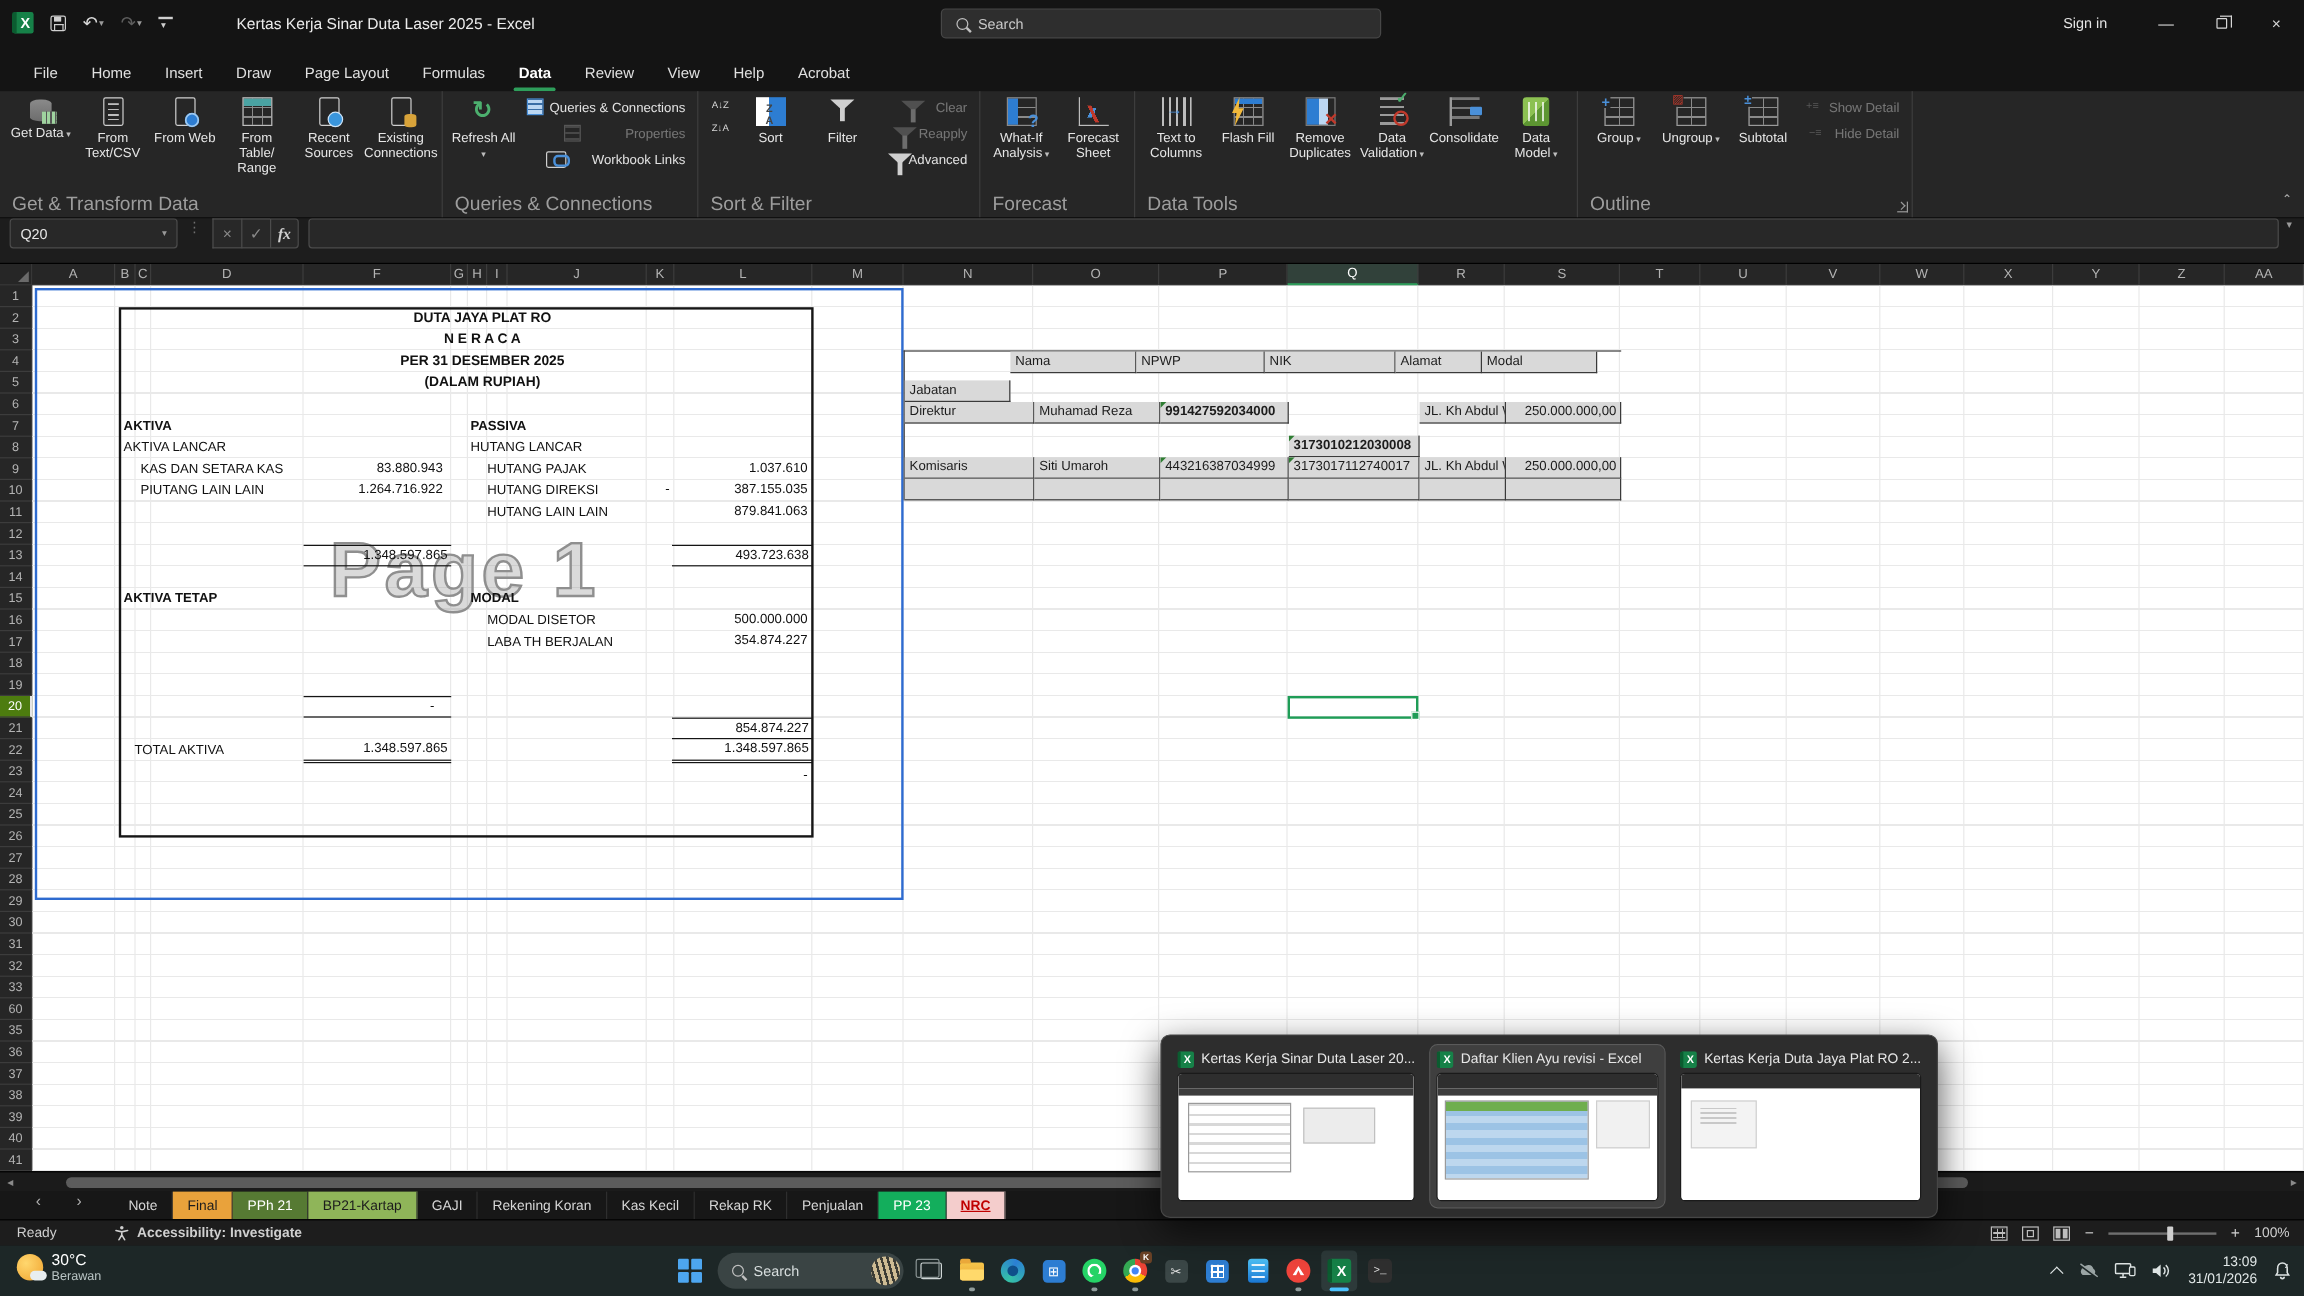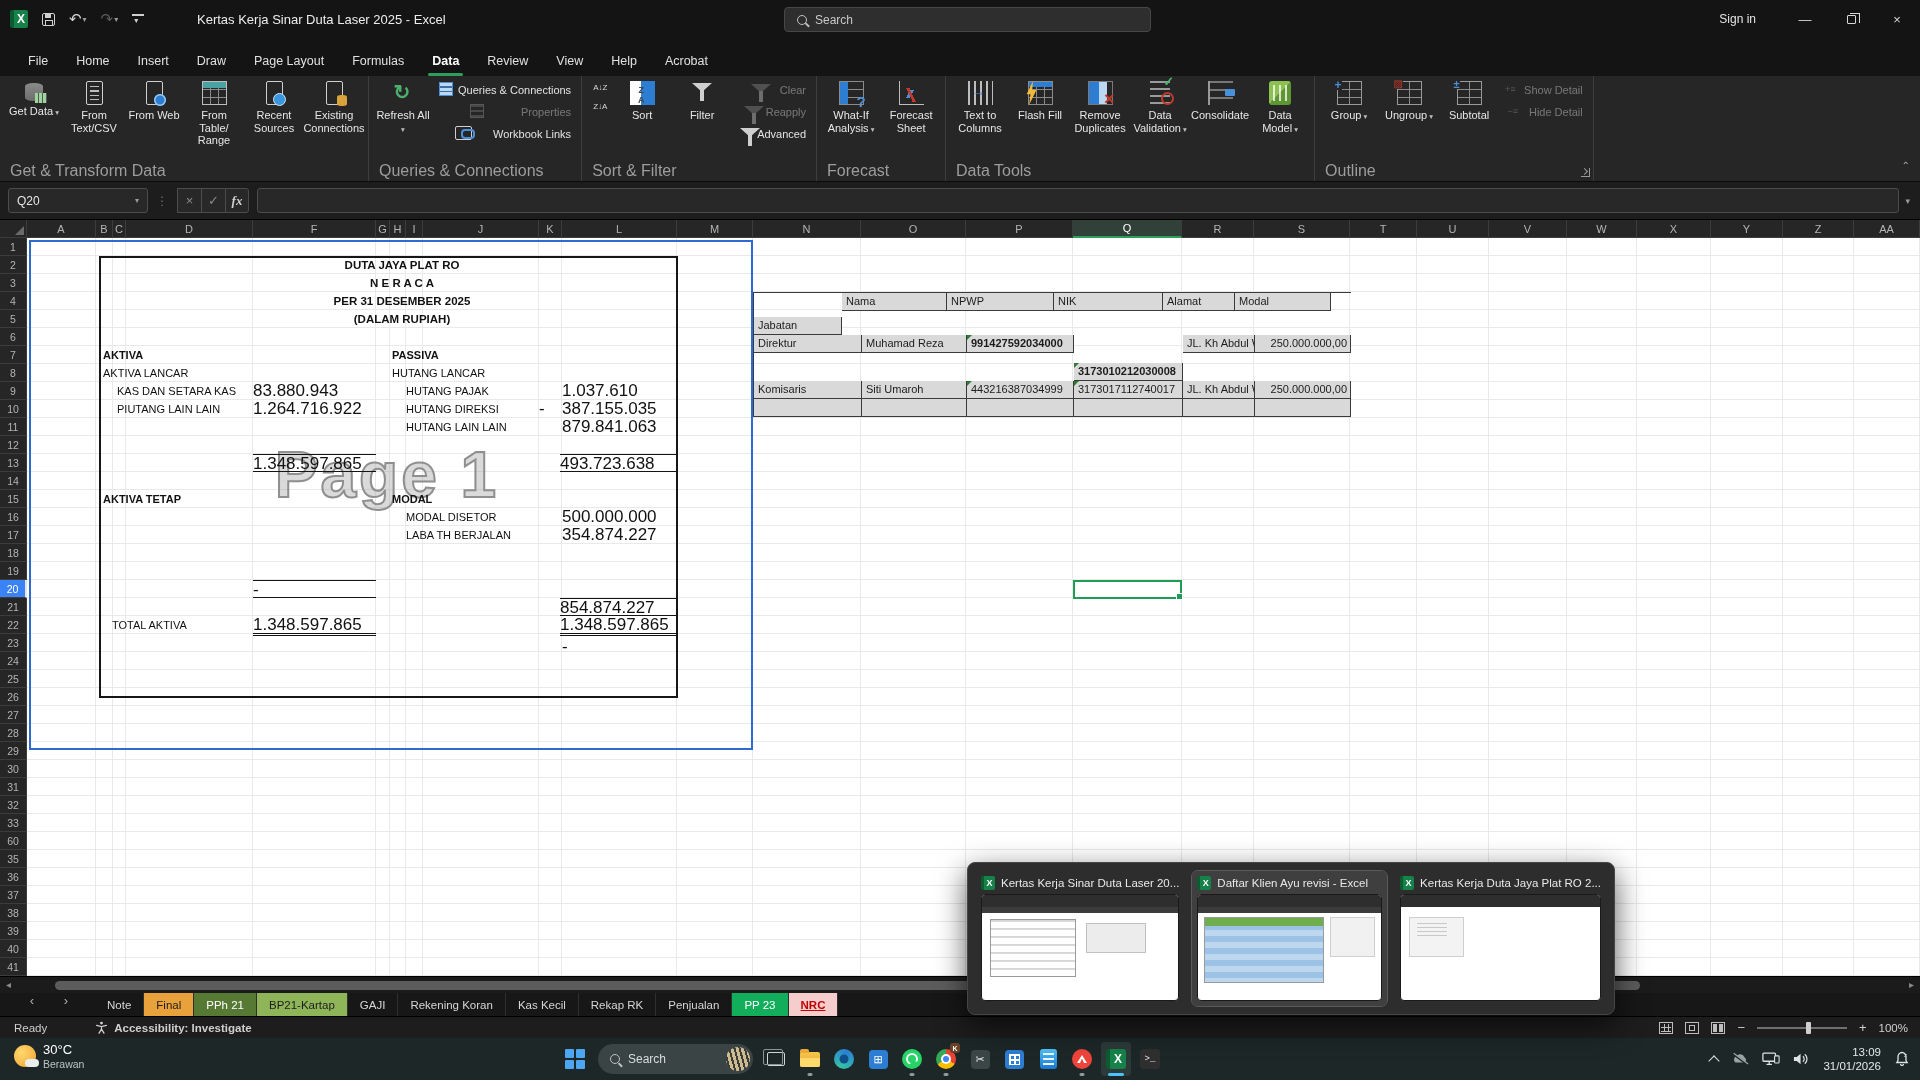--- a/index.html
+++ b/index.html
@@ -107,21 +107,21 @@
   .ic-forecast:before{content:"";position:absolute;left:2px;bottom:6px;width:16px;height:8px;
      background:linear-gradient(115deg,transparent 40%,#4a90d9 40% 60%,transparent 60%)}
   .ic-group,.ic-ungroup,.ic-subtotal{border:1px solid #9a9a9a;background:repeating-linear-gradient(transparent 0 7px,#8a8a8a 7px 8px),repeating-linear-gradient(to right,transparent 0 11px,#8a8a8a 11px 12px)}
   .ic-group:after{content:"+";position:absolute;left:-3px;top:-2px;color:#4a90d9;font-weight:700;font-size:12px;background:#262626;line-height:10px}
   .ic-ungroup:after{content:"▨";position:absolute;left:-4px;top:-3px;color:#c0392b;font-size:10px;background:#262626;line-height:10px}
   .ic-subtotal:after{content:"±";position:absolute;left:-4px;top:-3px;color:#4a90d9;font-weight:700;font-size:11px;background:#262626;line-height:10px}
   .ic-show:before{content:"+≡";font-size:9px;color:#9a9a9a}
   .ic-hide:before{content:"−≡";font-size:9px;color:#9a9a9a}
 
   
-  #fbar{position:absolute;top:182px;left:0;width:1920px;height:38px;background:#1d1d1d;display:flex;align-items:center;border-bottom:1px solid #000}
+  #fbar{position:absolute;top:182px;left:0;width:1920px;height:38px;background:#1d1d1d;display:flex;border-bottom:1px solid #000}
   #namebox{width:140px;height:25px;margin-left:8px;background:#282828;border:1px solid #4c4c4c;border-radius:3px;
     color:#e6e6e6;font-size:12px;display:flex;align-items:center;padding:0 8px}
   #namebox .dd{margin-left:auto;font-size:8px;color:#9a9a9a}
   .fdots{color:#6f6f6f;margin:0 8px;font-size:12px;letter-spacing:1px}
   .fbtn{width:24px;height:25px;display:flex;align-items:center;justify-content:center;color:#8a8a8a;font-size:13px;background:#282828;border:1px solid #4c4c4c;border-right:none}
   .fbtn:first-of-type{border-radius:3px 0 0 3px}
   .fbtn.fx{border-right:1px solid #4c4c4c;border-radius:0 3px 3px 0;color:#cfcfcf;font-family:"Liberation Serif",serif;font-style:italic;font-weight:700}
   #finput{flex:1;height:25px;margin:0 6px 0 8px;background:#282828;border:1px solid #4c4c4c;border-radius:3px}
   #fexpand{color:#9a9a9a;font-size:9px;margin-right:10px}
 
@@ -129,32 +129,32 @@
   #grid{position:absolute;top:220px;left:0;width:1920px;height:756px;background:#1e1e1e}
   #corner{position:absolute;top:0;left:0;width:27px;height:18px;background:#262626;border-right:1px solid #3c3c3c;border-bottom:1px solid #3c3c3c}
   #corner:after{content:"";position:absolute;right:2px;bottom:2px;border-left:9px solid transparent;border-bottom:9px solid #6a6a6a}
   #colhdrs{position:absolute;top:0;left:27px;right:0;height:18px;display:flex;background:#262626}
   .colh{height:18px;border-right:1px solid #3c3c3c;border-bottom:1px solid #3c3c3c;color:#b4b4b4;font-size:11px;
     display:flex;align-items:center;justify-content:center;flex:none}
   .colh.sel{background:#31413a;color:#fff;border-bottom:2px solid #2e9e5b}
   #rowhdrs{position:absolute;top:18px;left:0;width:27px;bottom:0;background:#262626}
   .rowh{height:18px;border-right:1px solid #3c3c3c;border-bottom:1px solid #3c3c3c;color:#b4b4b4;font-size:10.5px;
     display:flex;align-items:center;justify-content:center}
-  .rowh.sel{background:#3b82f6;color:#fff;border-right:2px solid #e5e5e5}
+  .rowh.sel{background:#4d7c0f;color:#fff;border-right:2px solid #e5e5e5}
   #canvas{position:absolute;top:18px;left:27px;width:1893px;height:738px;background:#fff;overflow:hidden;
     background-image:repeating-linear-gradient(to bottom,transparent 0 17px,#e9e9e9 17px 18px)}
   .vline{position:absolute;top:0;bottom:0;width:1px;background:#e9e9e9}
   #watermark{position:absolute;left:205px;top:200px;width:310px;text-align:center;font-size:64px;font-weight:600;
     color:rgba(150,150,150,0.35);-webkit-text-stroke:2px #8f8f8f;letter-spacing:3px;z-index:1;white-space:nowrap}
   #pagebreak-border{position:absolute;left:2px;top:2px;width:724px;height:510px;border:2px solid #2e6bd0;z-index:2}
   #bs-border{position:absolute;left:72px;top:18px;width:579px;height:442px;border:2px solid #161616;z-index:2}
   .bs{position:absolute;height:18px;line-height:18px;font-size:11px;color:#111;white-space:nowrap;z-index:3}
   .bs.c{left:99px;width:552px;text-align:center;font-weight:700;font-size:11.5px}
   .bs.b{font-weight:700}
-  .num{position:absolute;height:18px;line-height:17px;font-size:17px;color:#111;padding-right:3px;z-index:3}
+  .num{position:absolute;height:18px;line-height:17px;font-size:11px;color:#111;text-align:right;padding-right:3px;z-index:3}
   .bt{border-top:1px solid #141414}
   .bb{border-bottom:1px solid #141414}
   .bbd{border-bottom:3px double #141414;height:20px}
   #selbox{position:absolute;left:1046px;top:342px;width:109px;height:19px;border:2px solid #1f9d57;z-index:5;background:transparent}
   #selbox:after{content:"";position:absolute;right:-3px;bottom:-3px;width:5px;height:5px;background:#1f9d57;border:1px solid #fff}
 
   
   #personnel-table{position:absolute;left:726px;top:54px;z-index:4;border-top:1px solid #3a3a3a;border-left:1px solid #3a3a3a}
   .prow{display:flex}
   .pcell{height:18px;background:#d9d9d9;border-right:1px solid #3a3a3a;border-bottom:1px solid #3a3a3a;

